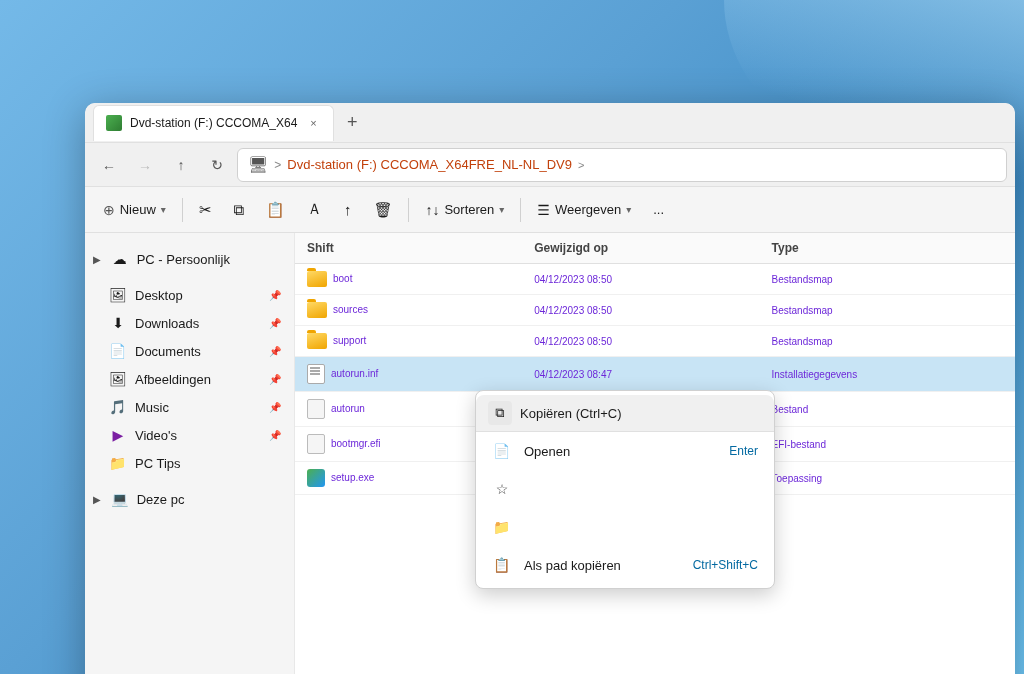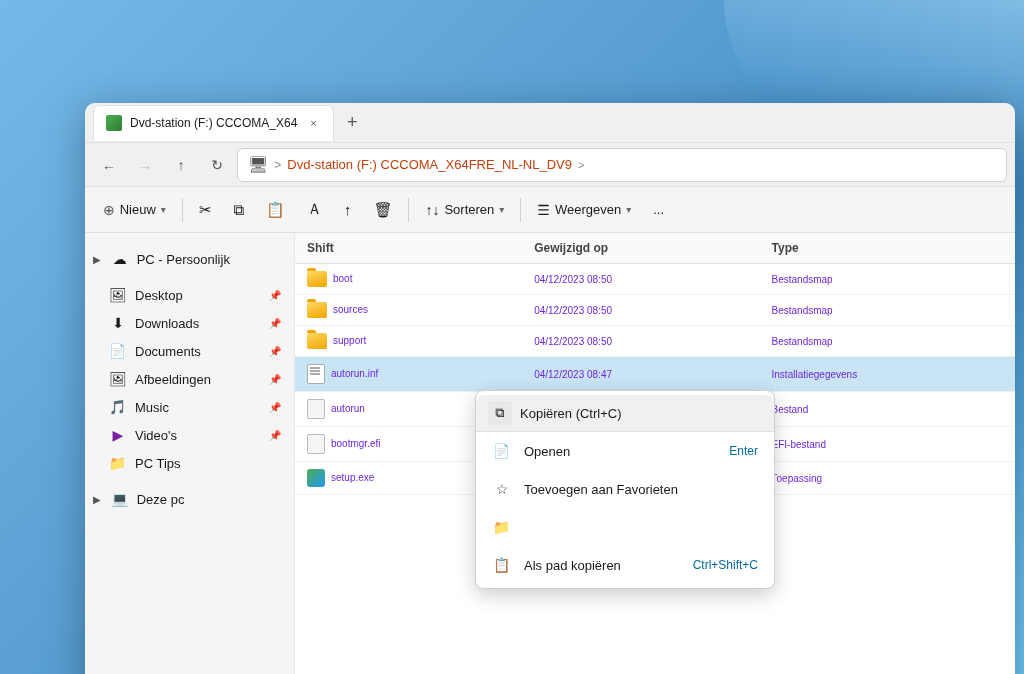--- a/index.html
+++ b/index.html
@@ -548,21 +548,20 @@
     </div>
     <span>Kopiëren (Ctrl+C)</span>
   </div>
   <div class="context-item">
     <div class="context-item-icon">📄</div>
     <span class="context-item-label">Openen</span>
     <span class="context-item-shortcut">Enter</span>
   </div>
   <div class="context-item">
     <div class="context-item-icon">☆</div>
-    <span class="context-item-label">Toevoegen aan Favorieten</span>
     <span class="context-item-shortcut"></span>
   </div>
   <div class="context-item">
     <div class="context-item-icon">📁</div>
     <span class="context-item-shortcut"></span>
   </div>
   <div class="context-item">
     <div class="context-item-icon">📋</div>
     <span class="context-item-label">Als pad kopiëren</span>
     <span class="context-item-shortcut">Ctrl+Shift+C</span>

